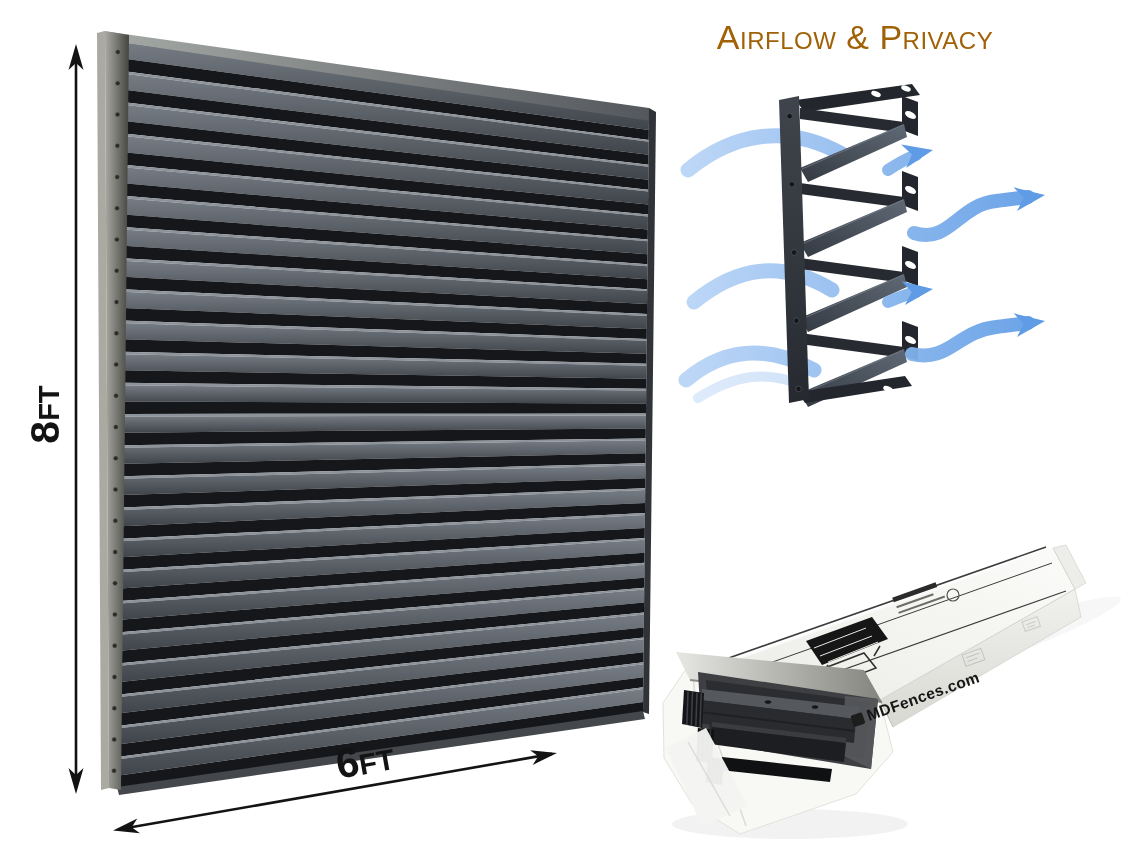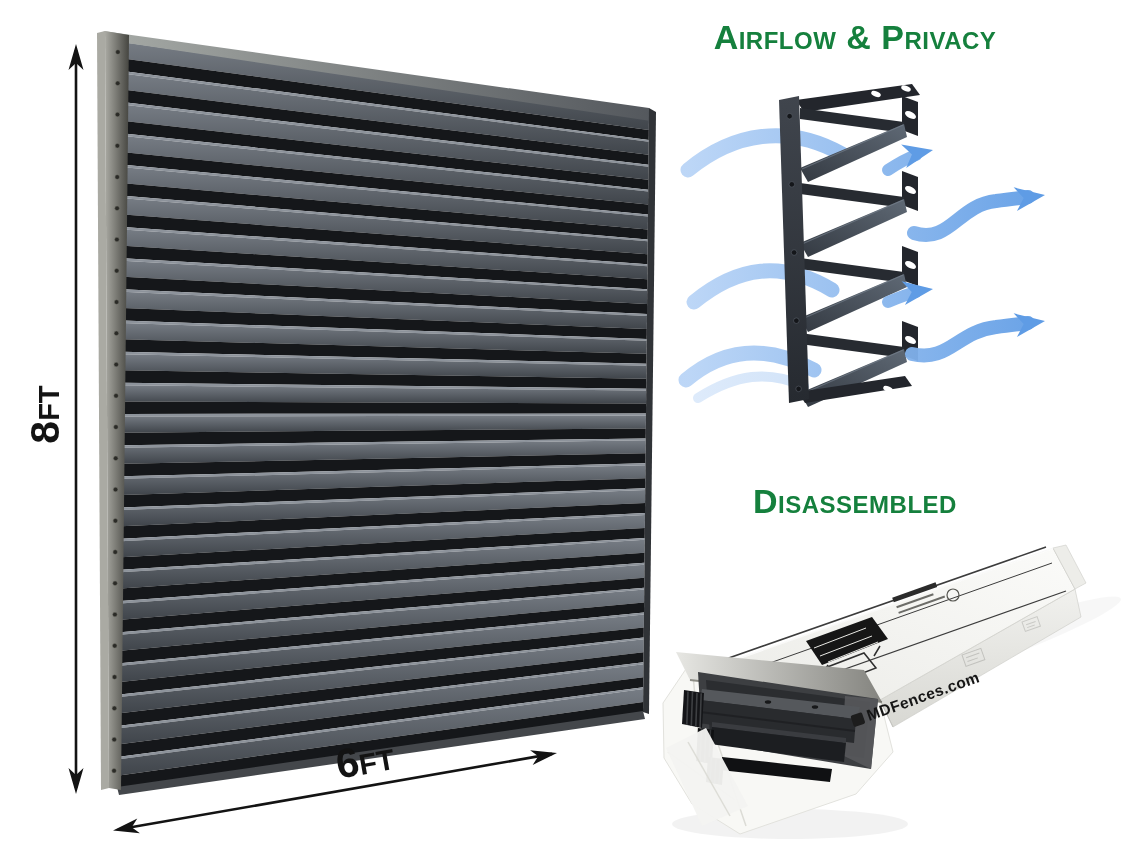--- a/index.html
+++ b/index.html
@@ -1,19 +1,19 @@
 <!DOCTYPE html>
 <html style="--dim: #131313;"><head>
 <meta charset="utf-8">
 <style>
   html,body{margin:0;padding:0;background:#ffffff;}
   .canvas{position:relative;width:1134px;height:856px;background:#ffffff;overflow:hidden;
           font-family:"Liberation Sans",sans-serif;}
   #art{position:absolute;left:0;top:0;width:1134px;height:856px;}
-  .title{position:absolute;font-weight:bold;font-variant:small-caps;color:#15803d;
+  .title{position:absolute;font-weight:normal;font-variant:small-caps;color:#a16207;
          text-align:center;letter-spacing:.5px;line-height:1.15;}
   .airflow-title{left:660px;top:18px;width:390px;font-size:34px;}
   .disassembled-title{left:660px;top:482px;width:390px;font-size:34px;}
   .dim-label{position:absolute;font-weight:bold;font-variant:small-caps;font-size:41px;
              color:var(--dim,#131313);line-height:1.1;}
   .height-label{left:-16px;top:392px;width:124px;text-align:center;transform:rotate(-90deg);}
   .width-label{left:300px;top:738px;width:130px;text-align:center;transform:rotate(-10deg);}
   .dimline{stroke:var(--dim,#131313);stroke-width:2.6;fill:none;}
   .dimhead{fill:var(--dim,#131313);}
   svg text{font-family:"Liberation Sans",sans-serif;}
@@ -305,16 +305,15 @@
         <path d="M3,4 L17,4 M3,8 L14,8" stroke="#b4b4b0" stroke-width="1" fill="none"></path>
       </g>
       <g transform="translate(1022,622) rotate(-19.5)" opacity="0.6">
         <rect x="0" y="0" width="16" height="10" fill="none" stroke="#b4b4b0" stroke-width="1"></rect>
         <path d="M3,4 L13,4 M3,7 L11,7" stroke="#b4b4b0" stroke-width="1" fill="none"></path>
       </g>
     </g>
   </svg>
 
   <div class="title airflow-title">Airflow &amp; Privacy</div>
-  <div class="title disassembled-title">Disassembled</div>
   <div class="dim-label height-label">8ft</div>
   <div class="dim-label width-label">6ft</div>
 </div>
 
 </body></html>

